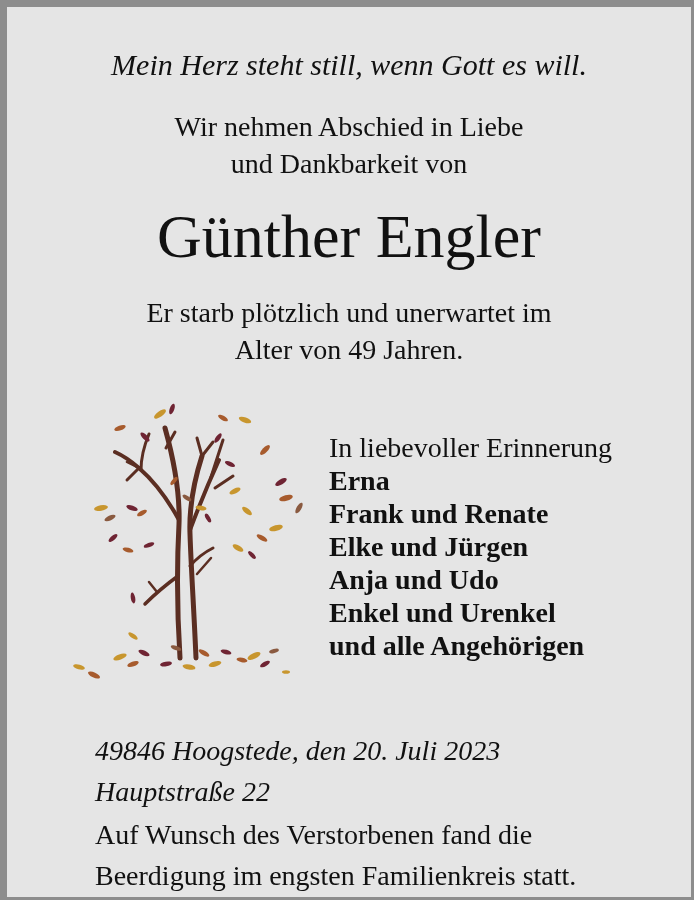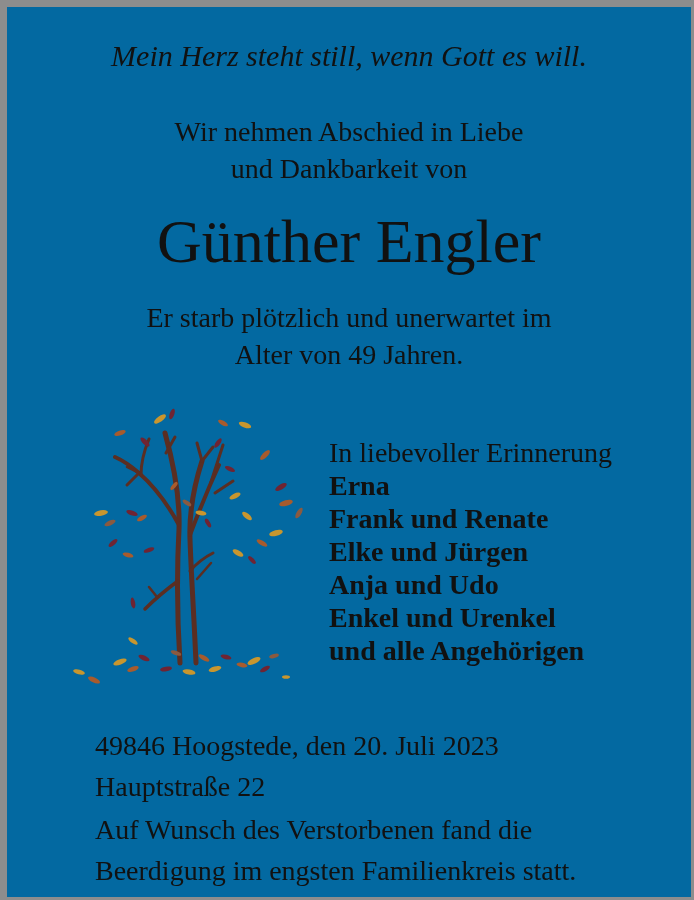--- a/index.html
+++ b/index.html
@@ -11,33 +11,33 @@
     overflow:hidden;
   }
   .frame{
     width:694px;height:900px;
     box-sizing:border-box;
     padding:7px 3px 3px 7px;
     background:#8d8d8d;
   }
   .page{
     width:100%;height:100%;
-    background:#0369a1;
+    background:#e5e5e5;
     box-sizing:border-box;
-    padding-top:31px;
+    padding-top:40px;
     overflow:hidden;
   }
   .verse{
     text-align:center;
     font-style:italic;
     font-size:30px;
     line-height:36px;
   }
   .intro{
-    margin-top:39px;
+    margin-top:25px;
     text-align:center;
     font-size:28px;
     line-height:37px;
   }
   .name{
     margin:20px 0 0 0;
     text-align:center;
     font-size:62px;
     font-weight:normal;
     line-height:68px;
@@ -61,23 +61,24 @@
     flex:0 0 auto;
   }
   .memorial{
     padding-top:10px;
     font-size:28px;
     line-height:33px;
   }
   .memorial .mourner{font-weight:bold;}
   .address{
     margin-left:88px;
-    margin-top:34px;
+    margin-top:44px;
     font-size:28px;
     line-height:41px;
+    font-style:italic;
   }
   .closing{
     margin-left:88px;
     margin-top:2px;
     font-size:28px;
     line-height:41px;
   }
 </style>
 </head>
 <body>

